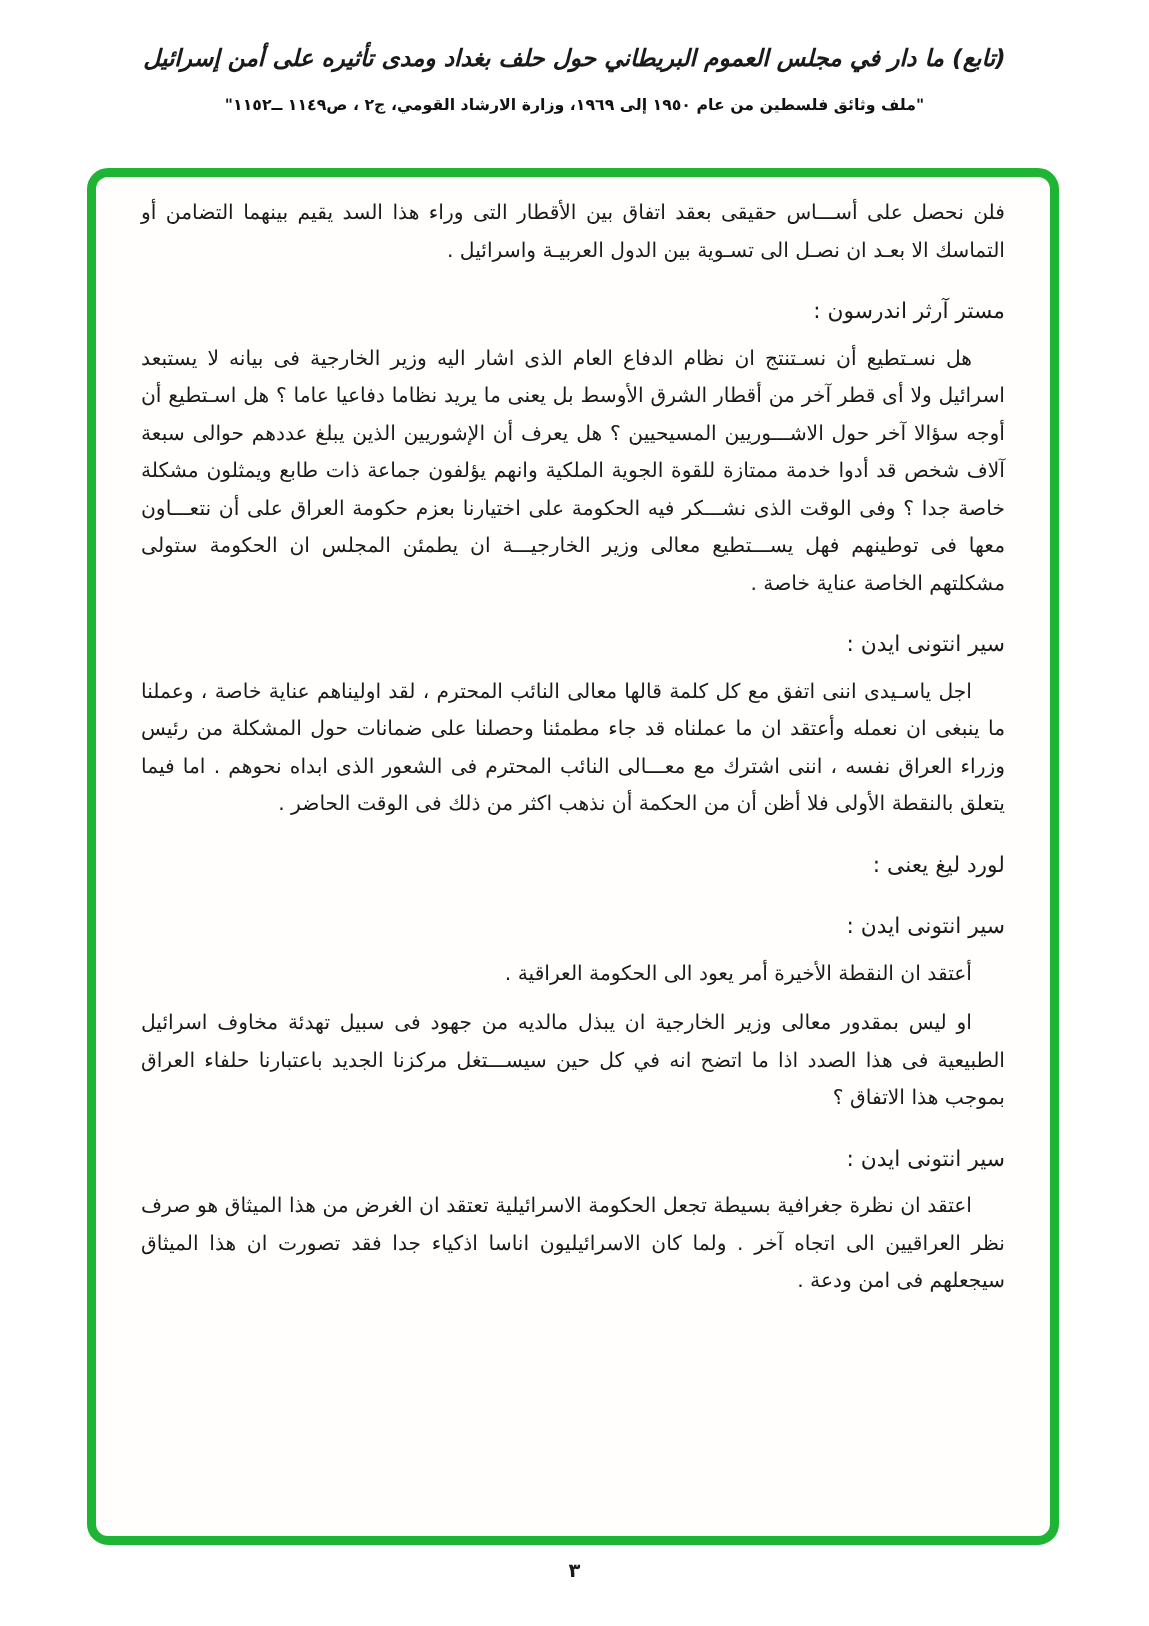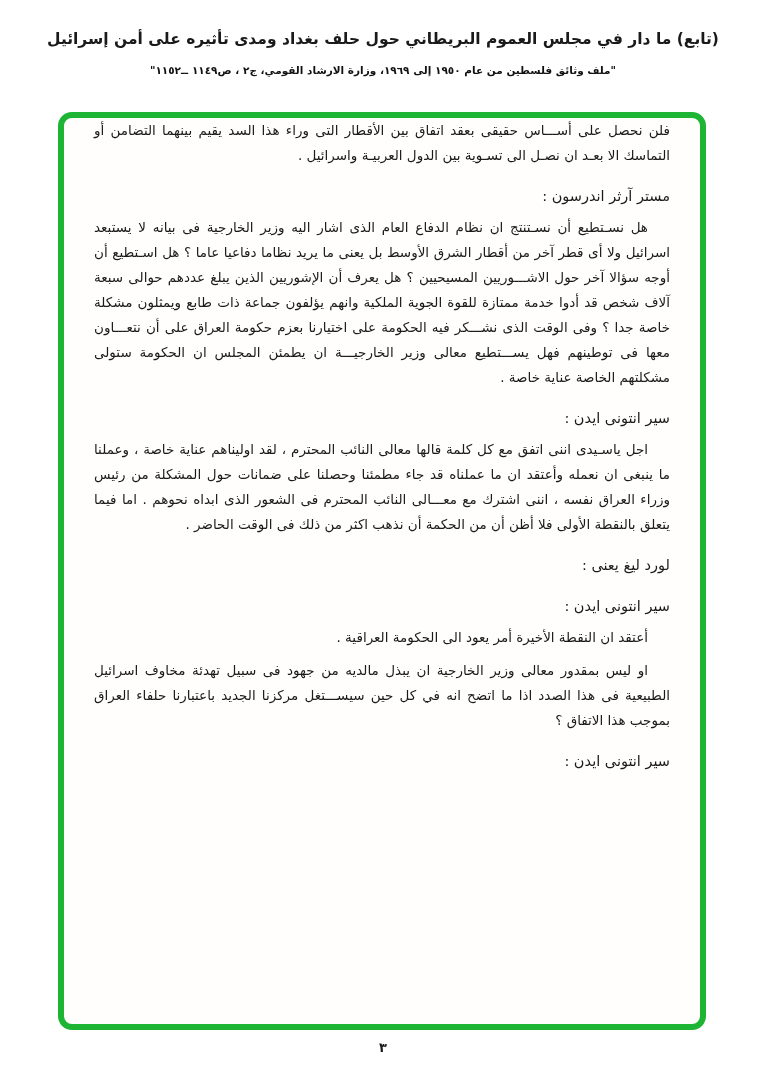--- a/index.html
+++ b/index.html
@@ -17,39 +17,40 @@
     position: absolute;
     top: 30px; left: 0; right: 0;
     text-align: center;
     direction: rtl;
   }
   .doc-title {
     font-size: 15.5px;
     font-weight: bold;
     margin: 0;
     letter-spacing: 0;
+    font-style: italic;
   }
   .doc-subtitle {
     font-size: 10.5px;
     font-weight: bold;
     margin: 16px 0 0 0;
     color: #111;
   }
   .green-frame {
     position: absolute;
     left: 58px; top: 112px;
     width: 648px; height: 918px;
     border: 6px solid var(--accent);
     border-radius: 14px;
     background: #fffefd;
   }
   .content {
     direction: rtl;
     text-align: justify;
-    padding: 0 30px 10px 30px;
+    padding: 12px 30px 10px 30px;
     height: 100%;
     overflow: hidden;
     font-size: 13.5px;
     line-height: 25px;
   }
   .para {
     margin: 0 0 8px 0;
     text-indent: 22px;
   }
   .para.no-indent { text-indent: 0; }
@@ -99,18 +100,19 @@
     <div class="speaker">سير انتونى ايدن :</div>
     <p class="para">أعتقد ان النقطة الأخيرة أمر يعود الى الحكومة العراقية .</p>
   </div>
 
   <div class="section">
     <p class="para">او ليس بمقدور معالى وزير الخارجية ان يبذل مالديه من جهود فى سبيل تهدئة مخاوف اسرائيل الطبيعية فى هذا الصدد اذا ما اتضح انه في كل حين سيســـتغل مركزنا الجديد باعتبارنا حلفاء العراق بموجب هذا الاتفاق ؟</p>
   </div>
 
   <div class="section">
     <div class="speaker">سير انتونى ايدن :</div>
+    <p class="para">اعتقد ان نظرة جغرافية بسيطة تجعل الحكومة الاسرائيلية تعتقد ان الغرض من هذا الميثاق هو صرف نظر العراقيين الى اتجاه آخر . ولما كان الاسرائيليون اناسا اذكياء جدا فقد تصورت ان هذا الميثاق سيجعلهم فى امن ودعة .</p>
   </div>
 </div>
   </div>
 </div>
 
 <div class="page-number">٣</div>
 
 </body></html>

